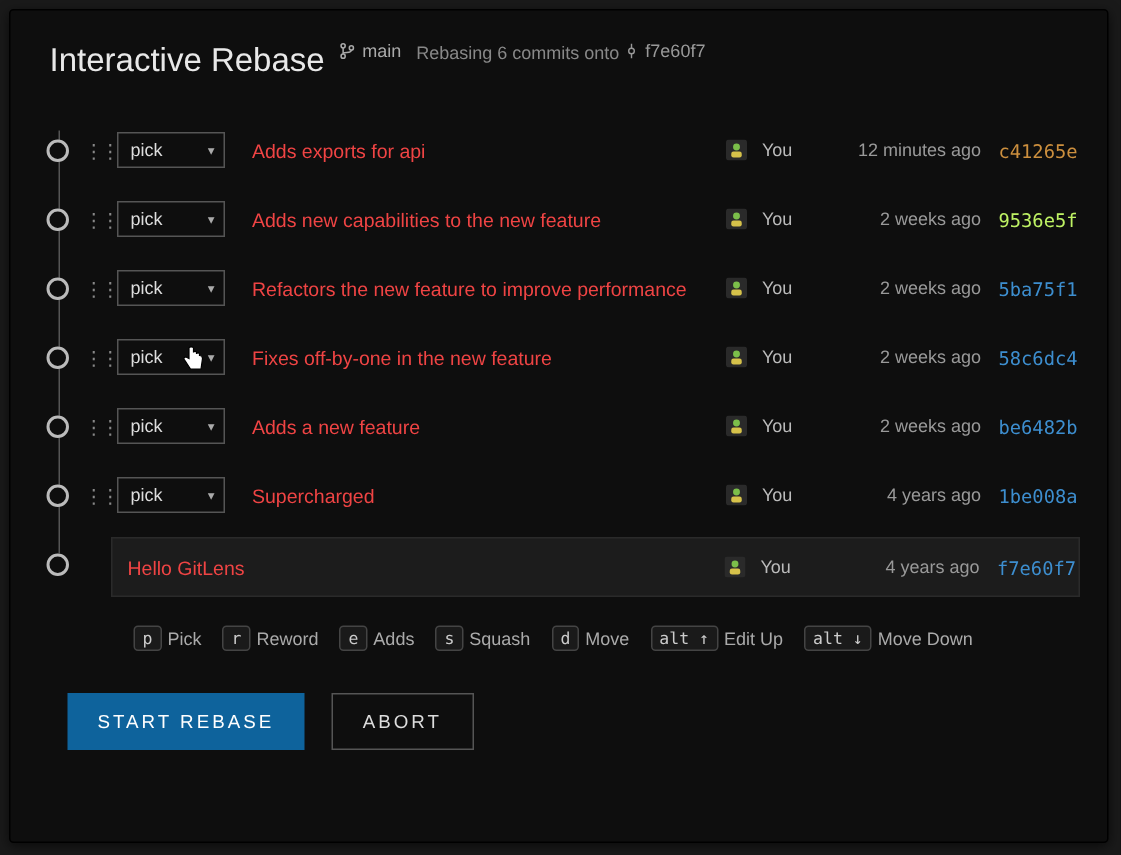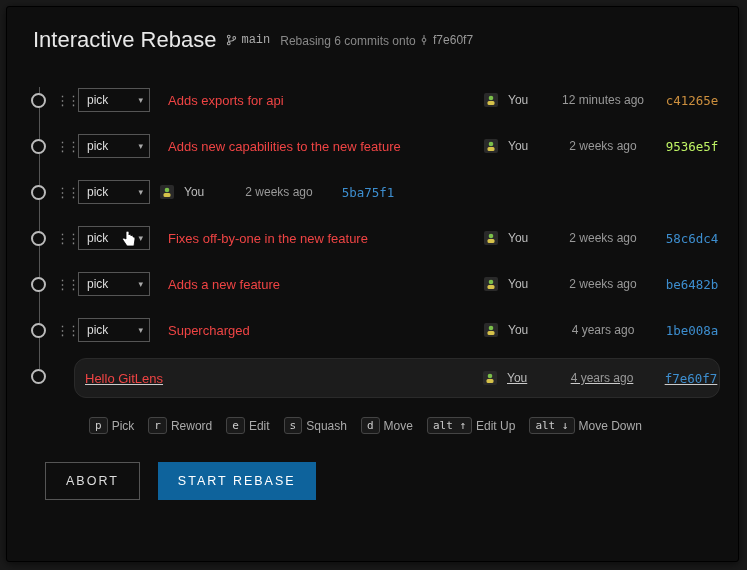--- a/index.html
+++ b/index.html
@@ -18,37 +18,36 @@
     border-radius: 3px;
     box-shadow: 0 2px 8px rgba(0,0,0,.6);
     margin: 6px;
     width: 733px;
     height: 556px;
     padding: 20px 18px 18px 18px;
     position: relative;
   }
   .header {
     display: flex;
-    align-items: center;
+    align-items: flex-start;
     gap: 10px;
     margin-bottom: 24px;
     padding-left: 8px;
   }
   .title {
     font-size: 22px;
     font-weight: 300;
     color: #e8e8e8;
   }
   .branch-badge {
     color: #aaa;
     font-size: 12px;
     display: inline-flex;
     align-items: center;
     gap: 4px;
-    font-family: Liberation Mono, monospace;
   }
   .subtitle {
     color: #888;
     font-size: 12px;
   }
   .onto-hash {
     color: #999;
     display: inline-flex;
     align-items: center;
     gap: 4px;
@@ -125,48 +124,47 @@
     display: inline-block;
   }
   .author {
     width: 34px;
     color: #bbb;
     font-size: 12px;
     flex-shrink: 0;
   }
   .time {
     width: 102px;
-    text-align: center;
+    text-align: right;
     color: #999;
     font-size: 12px;
     flex-shrink: 0;
   }
   .hash {
     width: 56px;
     text-align: center;
     font-size: 12.5px;
     font-family: Menlo, Consolas, monospace;
     flex-shrink: 0;
     cursor: pointer;
   }
   .c-orange { color: #cc8f3e; }
   .c-green  { color: #bef264; }
   .c-blue   { color: #3d8ecf; }
   .base-row {
     background: #1c1c1c;
     border: 1px solid #2a2a2a;
-    border-radius: 12px;
+    border-radius: 0;
     margin-left: 28px;
     padding-left: 8px;
     height: 40px;
     display: flex;
     align-items: center;
     gap: 10px;
     margin-top: 4px;
-    text-decoration: underline;
   }
   .row-base-outer {
     position: relative;
     display: flex;
     align-items: center;
     height: 46px;
   }
   .legend {
     display: flex;
     gap: 14px;
@@ -296,20 +294,21 @@
     <span class="hash c-green">9536e5f</span>
   </div>
         <div class="row">
     <div class="node"></div>
     <span class="grip">⋮⋮</span>
     <div class="action-select">
       <span>pick</span>
       <span class="chev">▾</span>
 
     </div>
+    <span class="msg">Refactors the new feature to improve performance</span>
     <span class="avatar">
       <svg width="14" height="14" viewBox="0 0 14 14">
               <rect width="14" height="14" rx="2" fill="#2a2a2a"></rect>
               <circle cx="7" cy="5" r="2.3" fill="#7bbf4a"></circle>
               <rect x="3.5" y="8" width="7" height="4" rx="1.5" fill="#d6c24a"></rect>
             </svg>
     </span>
     <span class="author">You</span>
     <span class="time">2 weeks ago</span>
     <span class="hash c-blue">5ba75f1</span>
@@ -402,38 +401,38 @@
     <span class="legend-item">
         <span class="key">p</span>
         <span>Pick</span>
       </span>
     <span class="legend-item">
         <span class="key">r</span>
         <span>Reword</span>
       </span>
     <span class="legend-item">
         <span class="key">e</span>
-        <span>Edit</span>
+        <span>Adds</span>
       </span>
     <span class="legend-item">
         <span class="key">s</span>
         <span>Squash</span>
       </span>
     <span class="legend-item">
         <span class="key">d</span>
         <span>Move</span>
       </span>
     <span class="legend-item">
         <span class="key">alt ↑</span>
         <span>Edit Up</span>
       </span>
     <span class="legend-item">
         <span class="key">alt ↓</span>
         <span>Move Down</span>
       </span>
   </div>
 
   <div class="actions">
+    <button class="btn btn-primary">START REBASE</button>
     <button class="btn btn-secondary">ABORT</button>
-    <button class="btn btn-primary">START REBASE</button>
   </div>
 
 </div>
 
 </body></html>

